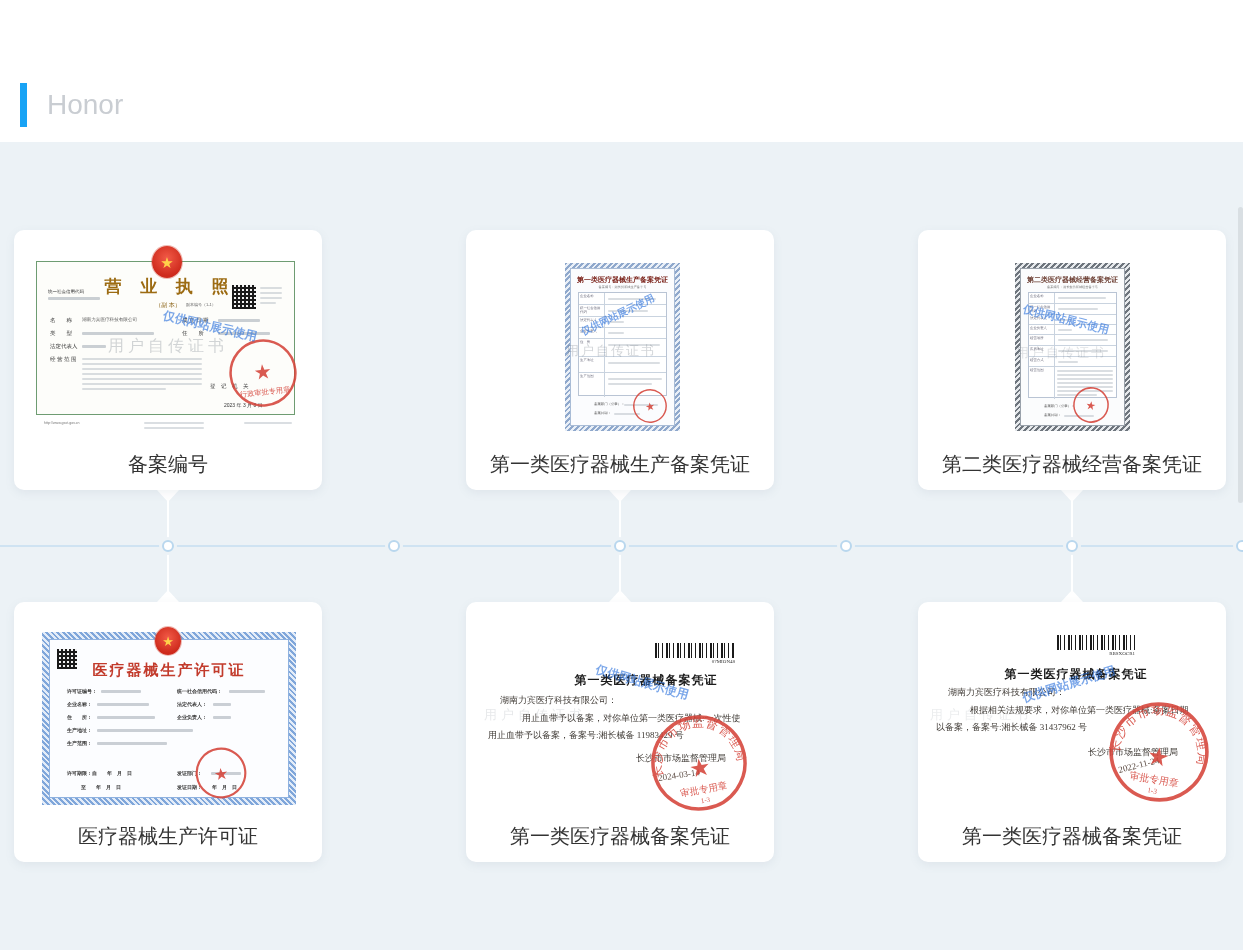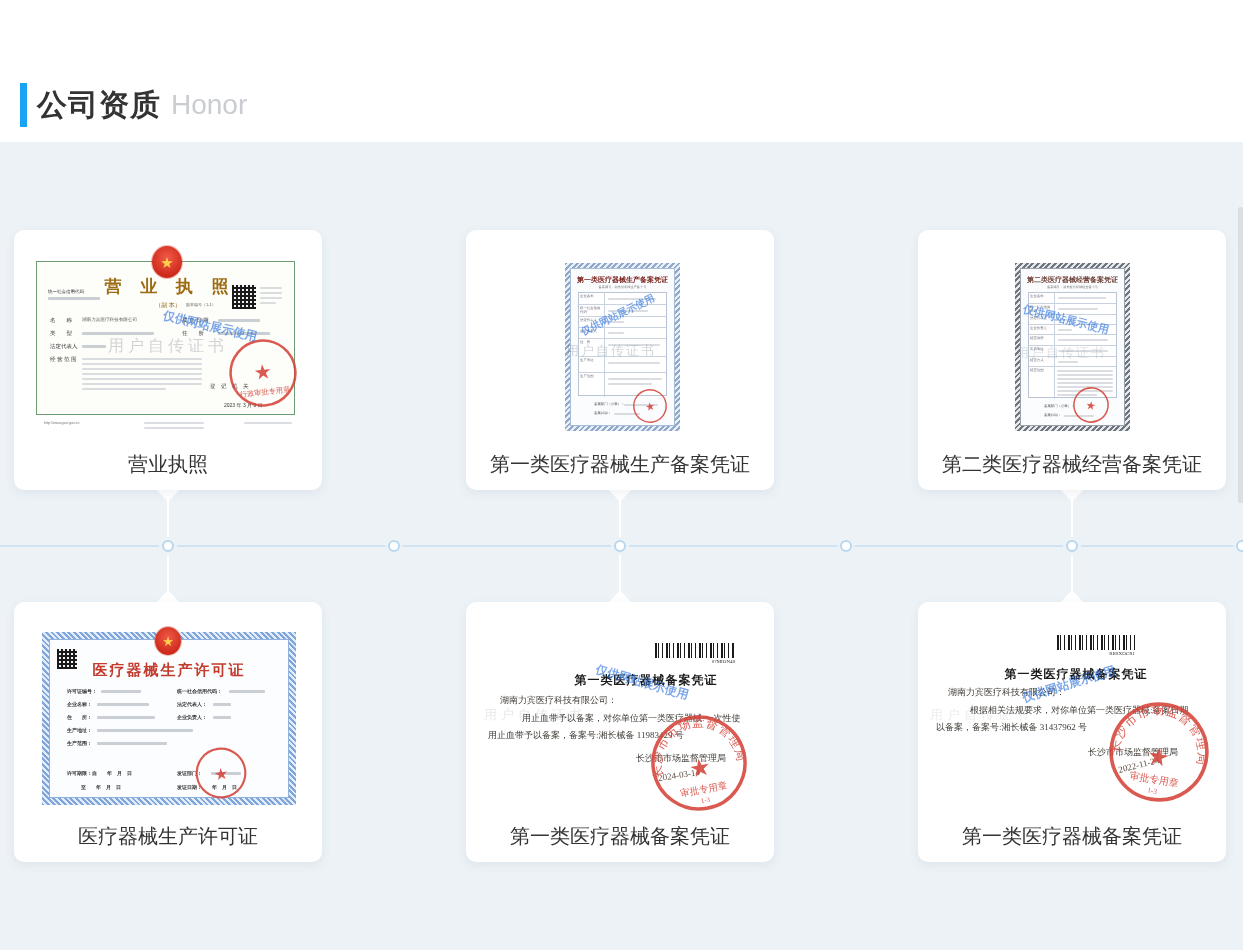--- a/index.html
+++ b/index.html
@@ -56,21 +56,20 @@
   .mtv{flex:1;position:relative}
   .doc-serif{font-family:"Liberation Serif","DejaVu Serif",serif}
 </style>
 </head>
 <body>
 
 <div class="section-bg"></div>
 
 <div class="hdr">
   <div class="hdr-bar"></div>
-  <span class="hdr-zh">公司资质</span>
   <span class="hdr-en">Honor</span>
 </div>
 
 <div class="hline"></div>
 <div class="vline" style="left:167px"></div>
 <div class="vline" style="left:619px"></div>
 <div class="vline" style="left:1071px"></div>
 <div class="tri-d" style="left:157px"></div>
 <div class="tri-d" style="left:609px"></div>
 <div class="tri-d" style="left:1061px"></div>
@@ -135,21 +134,21 @@
     </svg>
 
     <span class="t" style="left:30px;top:191px;font-size:3.6px;color:#777">http://www.gsxt.gov.cn</span>
     <i class="bar lt" style="left:130px;top:192px;width:60px"></i>
     <i class="bar lt" style="left:130px;top:197px;width:60px"></i>
     <i class="bar lt" style="left:230px;top:192px;width:48px"></i>
 
     <span class="wm-gray" style="left:94px;top:106px;font-size:16px">用户自传证书</span>
     <span class="wm-blue" style="left:148px;top:88px;font-size:12px;transform:rotate(13deg)">仅供网站展示使用</span>
   </div>
-  <div class="caption">营业执照</div>
+  <div class="caption">备案编号</div>
 </div>
 
 <div class="card" style="left:466px;top:230px">
   <div>
     <div class="frame-blue" style="left:99px;top:33px;width:115px;height:168px">
       <div class="inner">
         <span class="t" style="left:0;top:7px;width:105px;text-align:center;font-size:7px;font-weight:700;color:#7C241C">第一类医疗器械生产备案凭证</span>
         <span class="t" style="left:0;top:17px;width:105px;text-align:center;font-size:3.2px;color:#777">备案编号：湘长药监械生产备字号</span>
         <div class="mini-table" style="left:8px;top:24px;width:89px;height:104px">
           <div class="mtr" style="height:12px">

